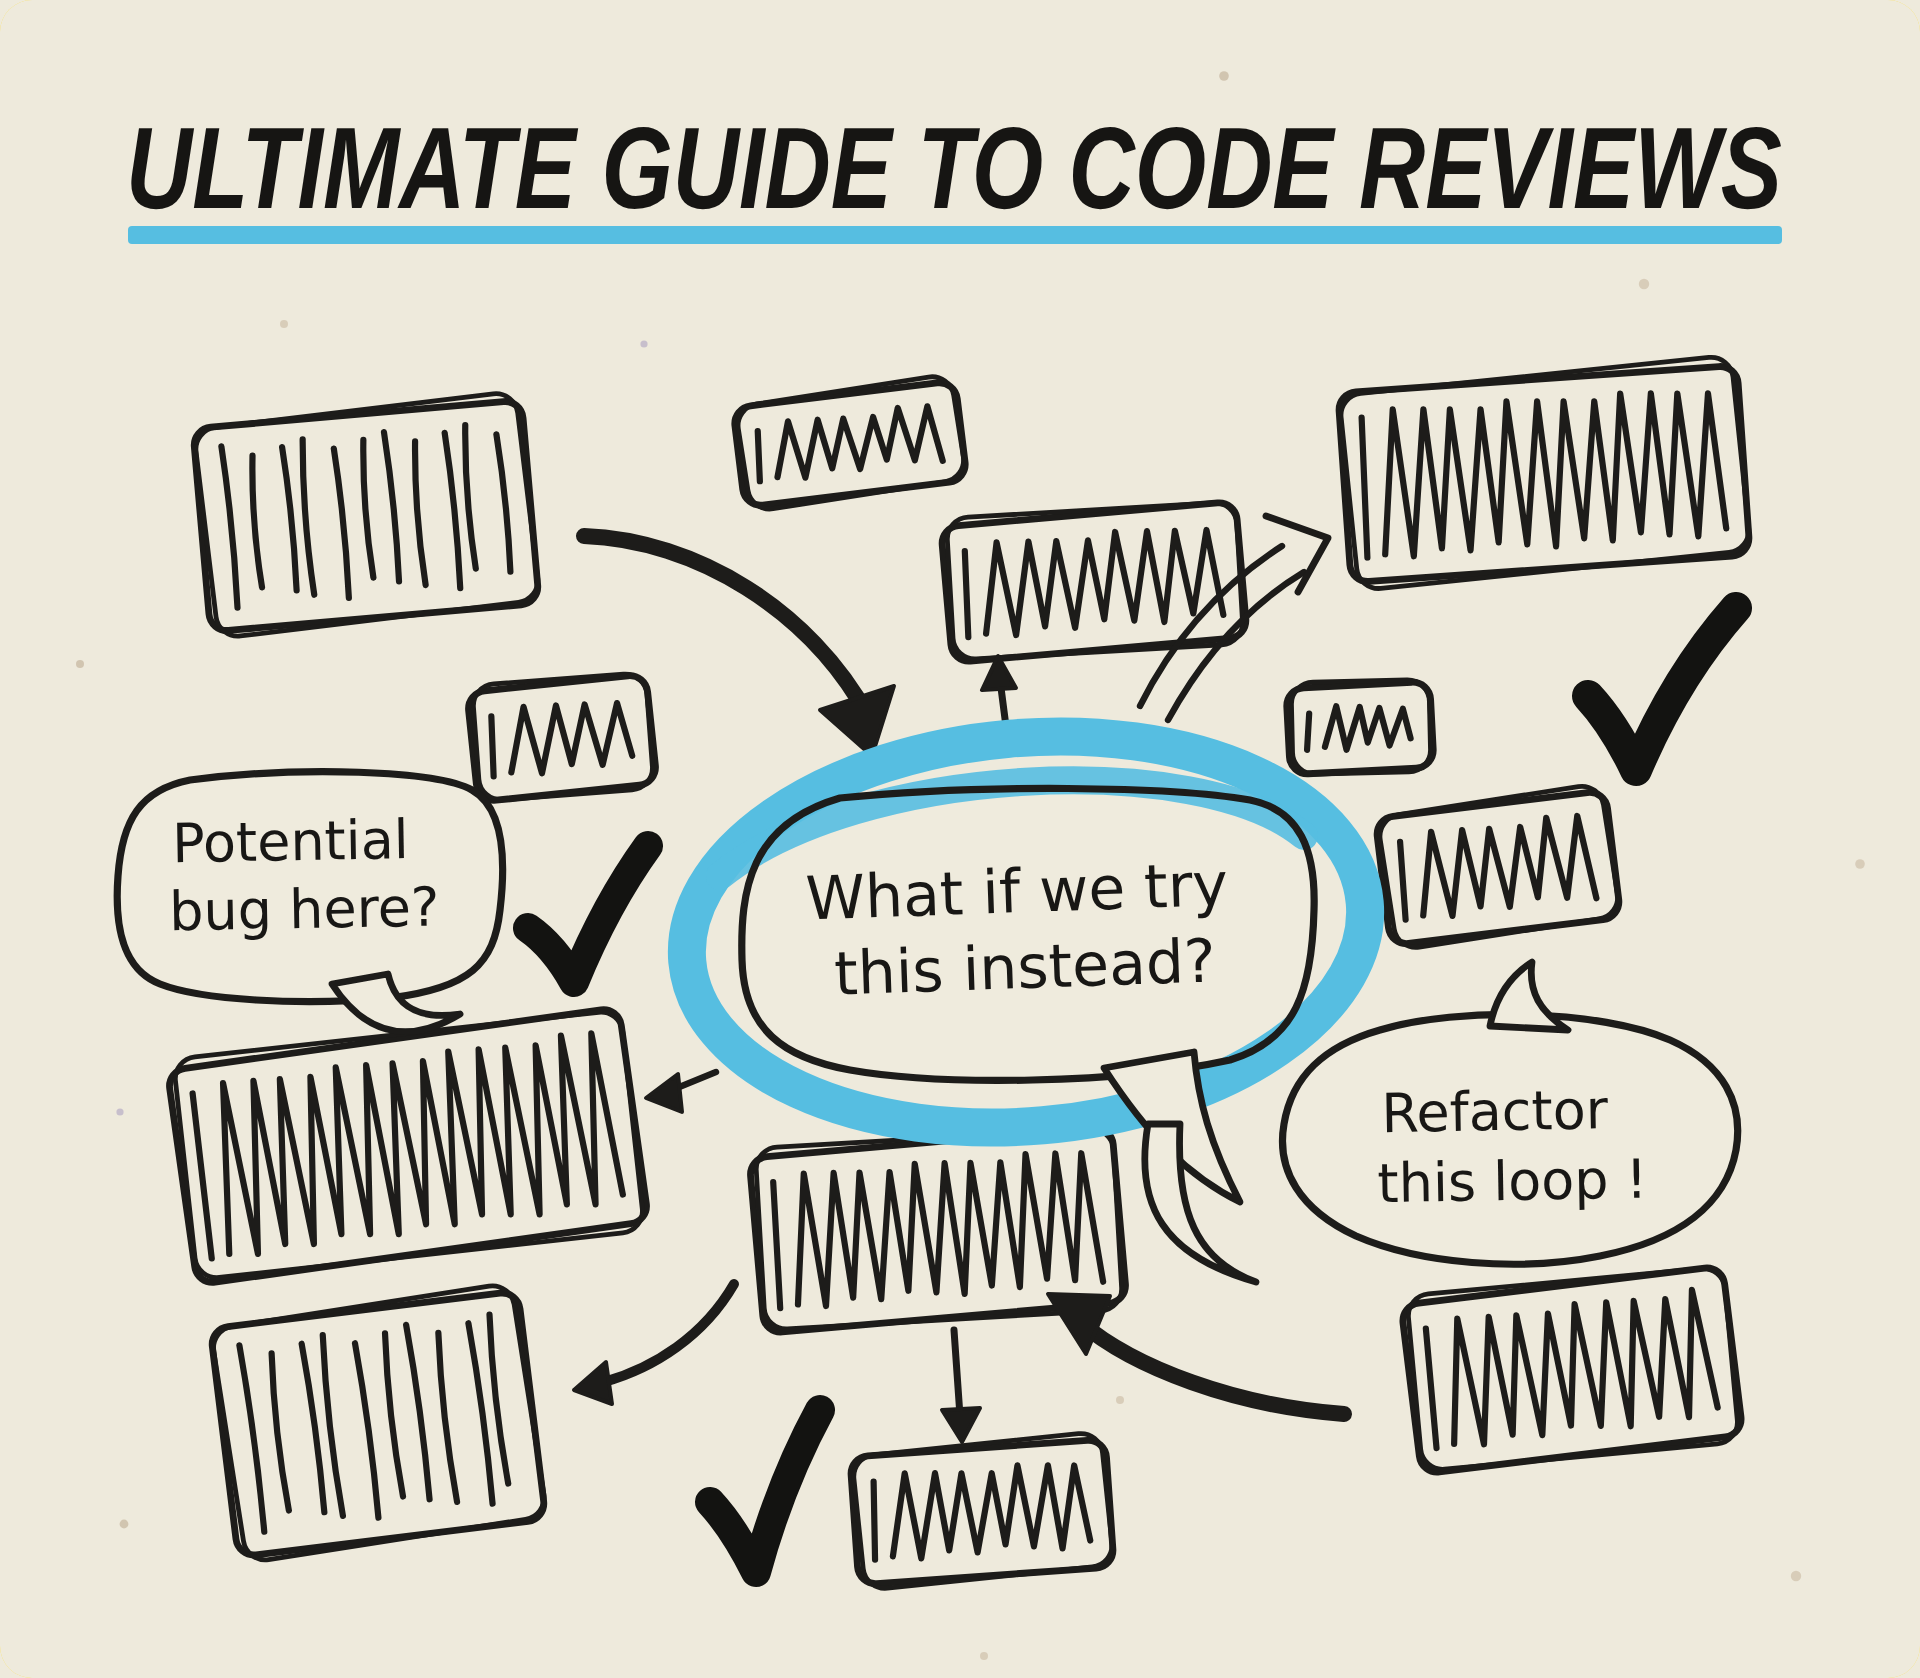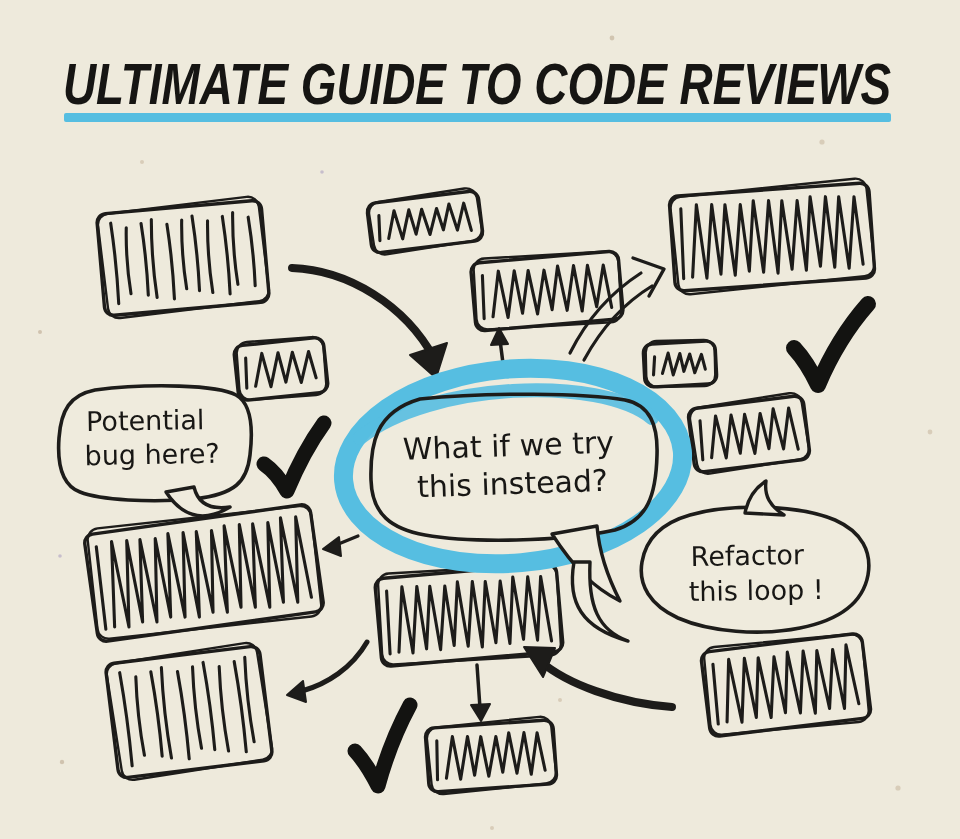--- a/index.html
+++ b/index.html
@@ -1,16 +1,16 @@
 <!DOCTYPE html>
 <html><head>
 <meta charset="utf-8">
 <style>
   html,body{margin:0;padding:0;background:#eeeadc;}
-  .stage{position:relative;width:960px;height:839px;overflow:hidden;background:#fde047;}
+  .stage{position:relative;width:960px;height:839px;overflow:hidden;background:#fde047;border-radius:16px;}
   svg{display:block;}
   .title-text{
     font-family:"Liberation Sans",sans-serif;
     font-weight:bold;font-style:italic;
     font-size:58px;fill:#161513;
   }
   .sketch-rect{fill:none;stroke:#1d1c1a;stroke-width:3.4px;}
   .sketch-rect.thin{stroke-width:2.4px;}
   .scribble{fill:none;stroke:#1d1c1a;stroke-width:3.1px;stroke-linecap:round;stroke-linejoin:round;}
   .bubble{fill:#efebdd;stroke:#1d1c1a;stroke-width:3.6px;stroke-linejoin:round;}

